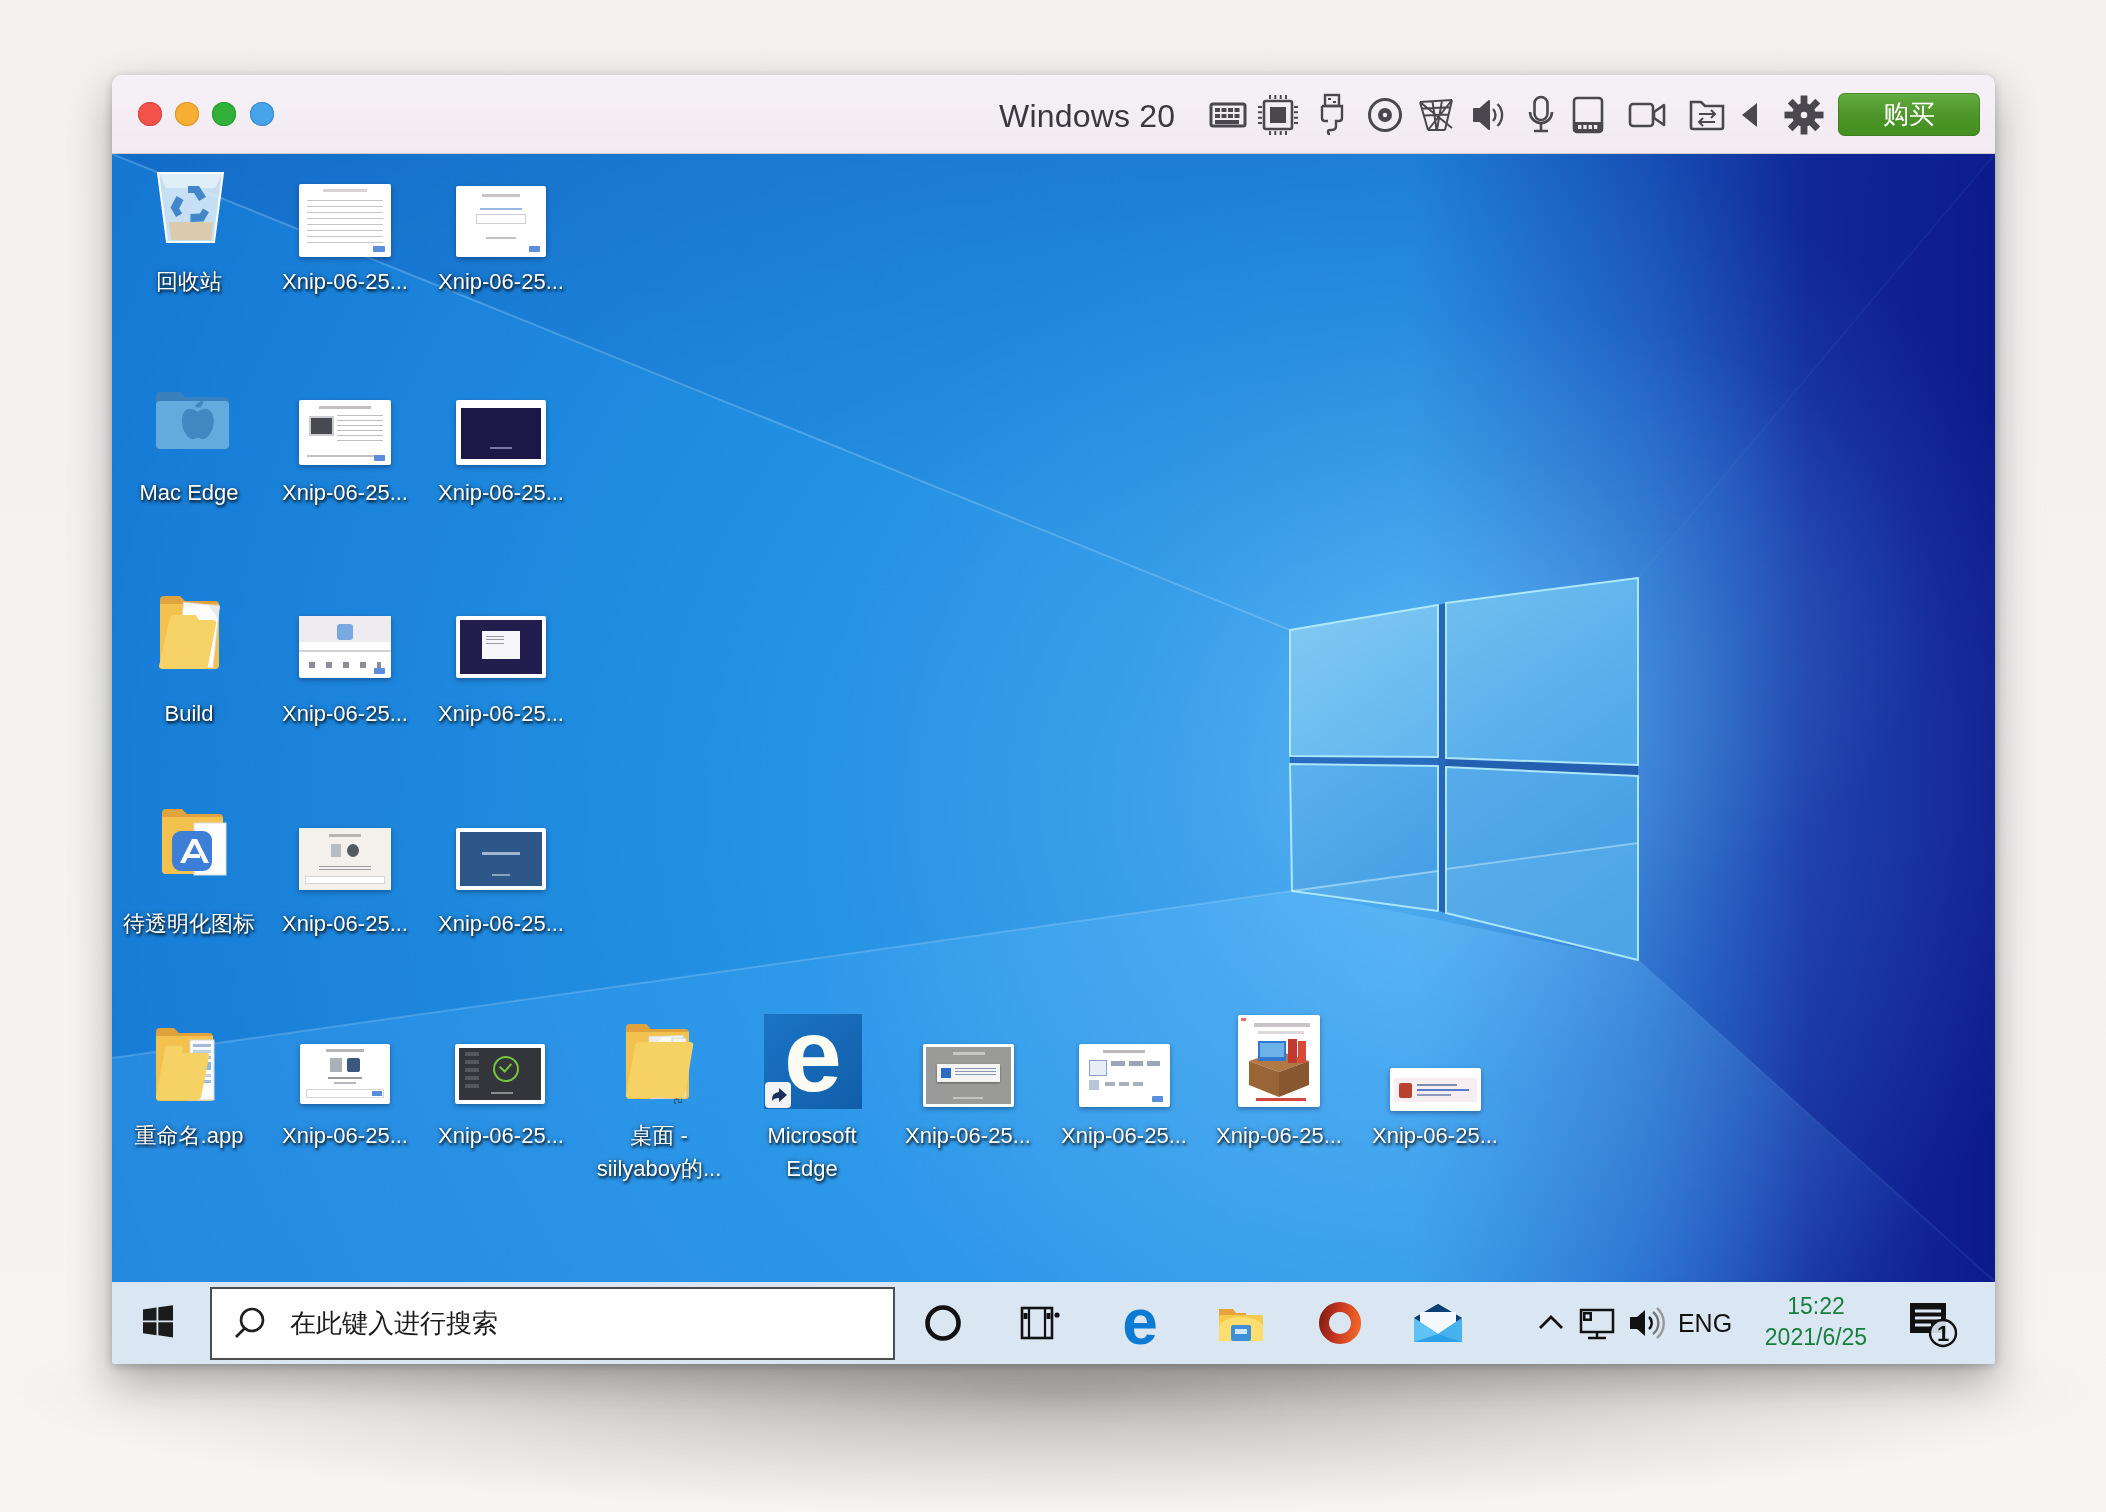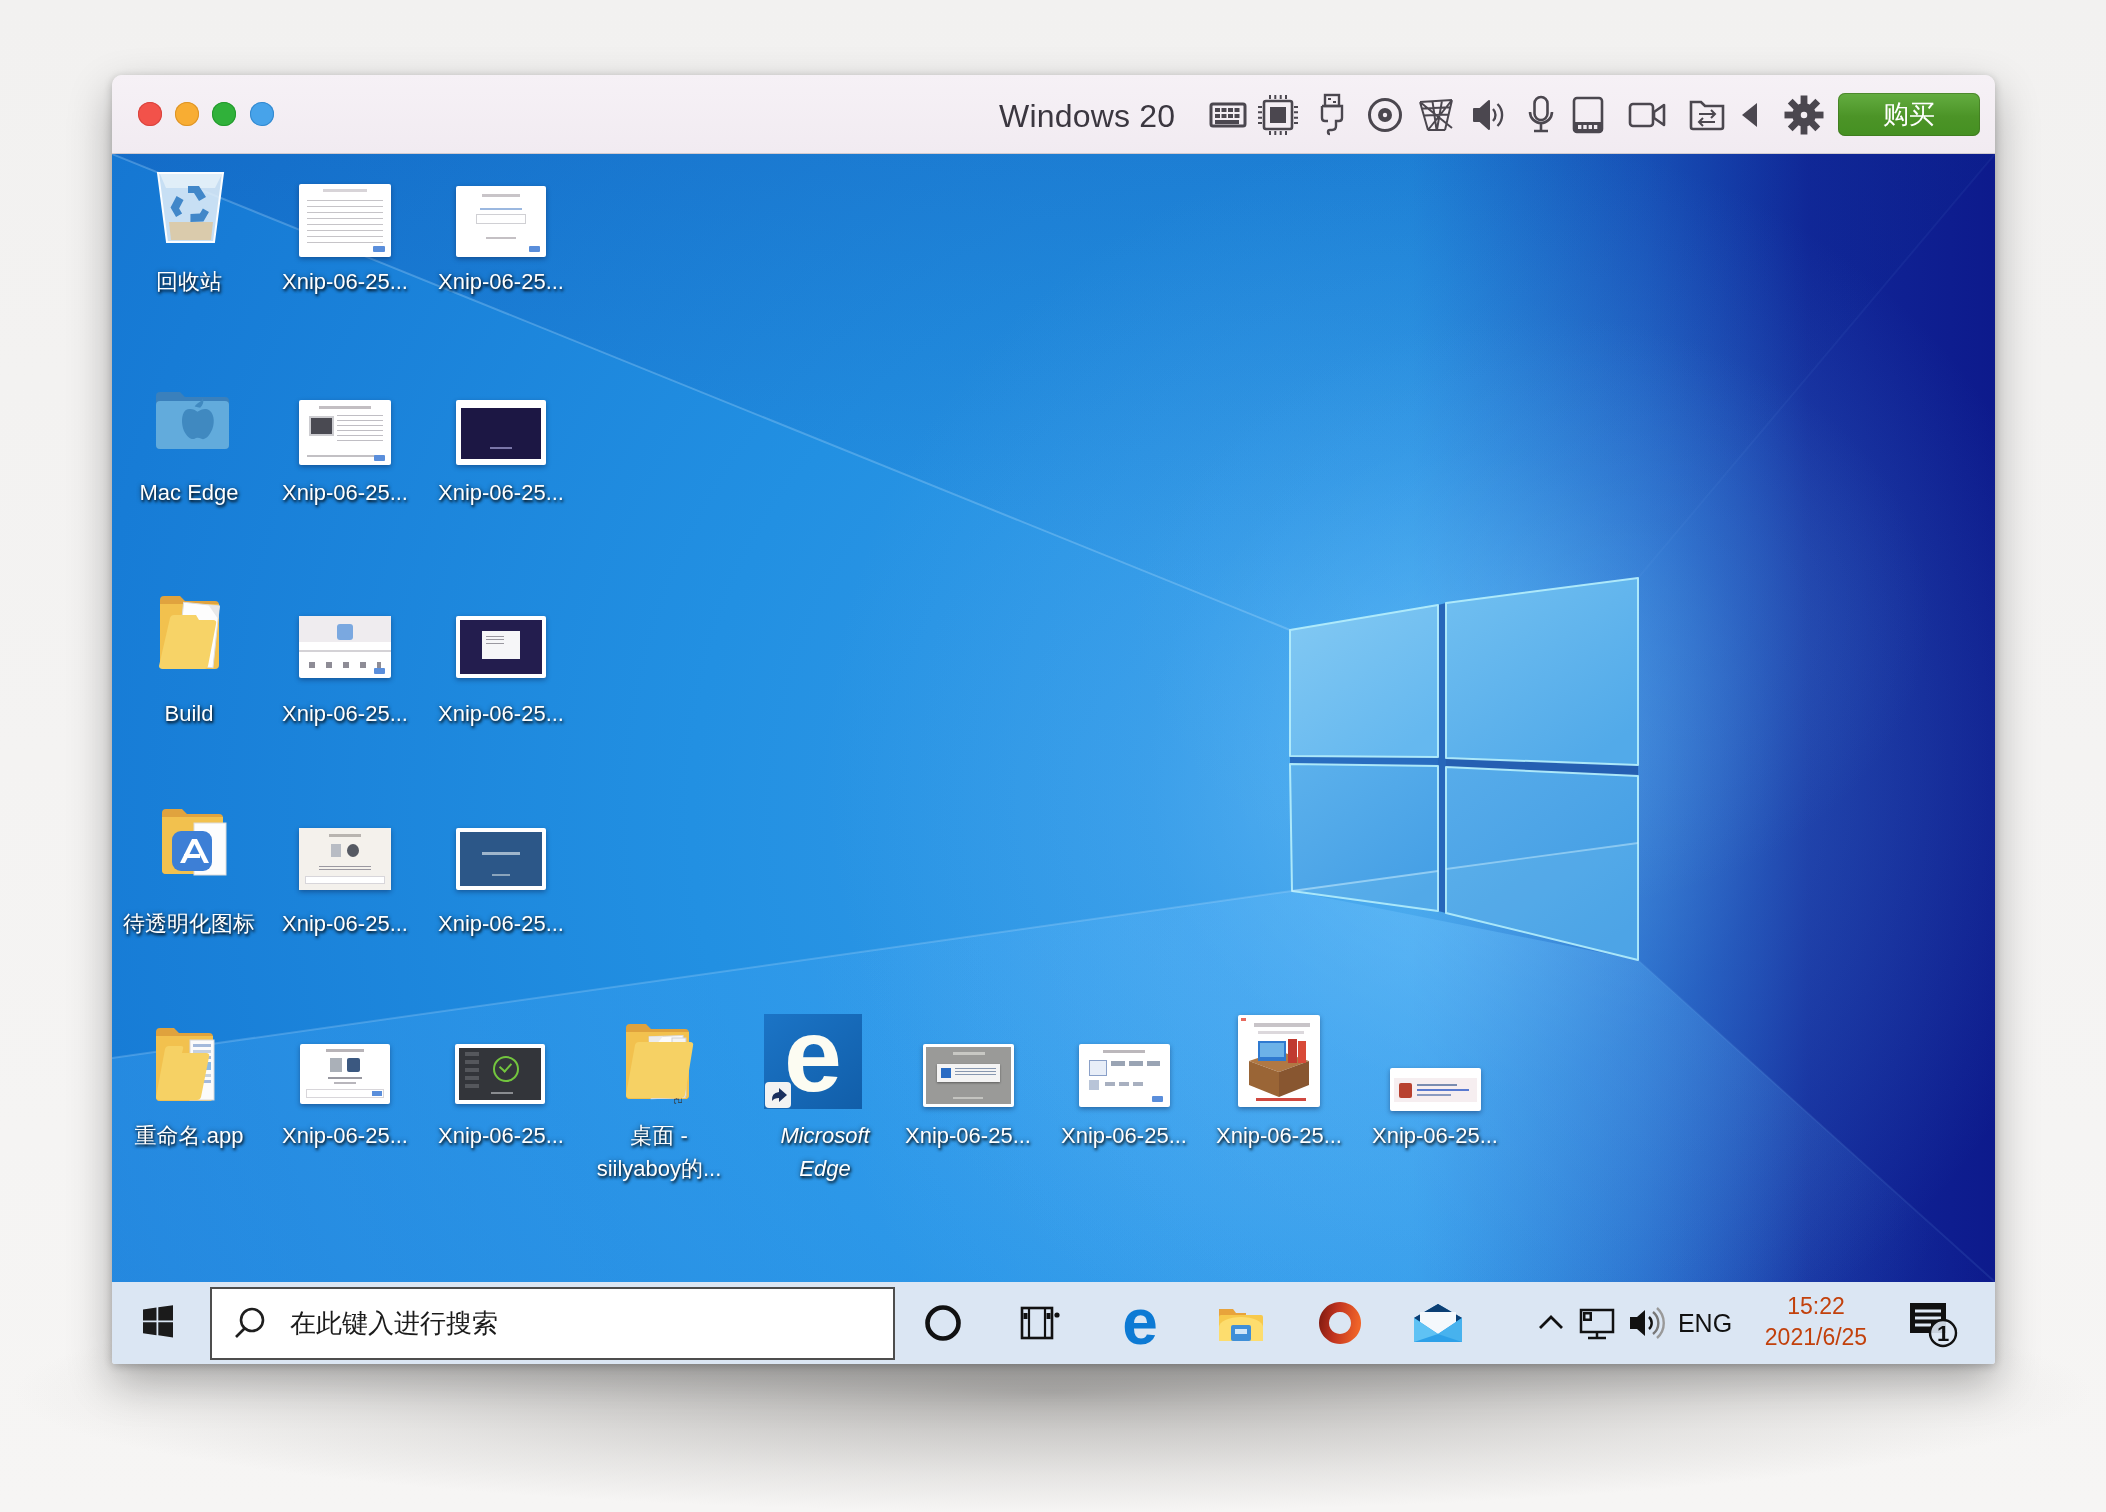--- a/index.html
+++ b/index.html
@@ -385,21 +385,21 @@
     <div class="icon-label" style="left:2px;top:543px;width:150px;">Build</div>
     <div class="icon-label" style="left:158px;top:543px;width:150px;">Xnip-06-25...</div>
     <div class="icon-label" style="left:314px;top:543px;width:150px;">Xnip-06-25...</div>
     <div class="icon-label" style="left:2px;top:753px;width:150px;">待透明化图标</div>
     <div class="icon-label" style="left:158px;top:753px;width:150px;">Xnip-06-25...</div>
     <div class="icon-label" style="left:314px;top:753px;width:150px;">Xnip-06-25...</div>
     <div class="icon-label" style="left:2px;top:965px;width:150px;">重命名.app</div>
     <div class="icon-label" style="left:158px;top:965px;width:150px;">Xnip-06-25...</div>
     <div class="icon-label" style="left:314px;top:965px;width:150px;">Xnip-06-25...</div>
     <div class="icon-label" style="left:472px;top:965px;width:150px;">桌面 -<br>siilyaboy的...</div>
-    <div class="icon-label" style="left:638px;top:965px;width:150px;font-style:italic;">Microsoft<br>Edge</div>
+    <div class="icon-label" style="left:625px;top:965px;width:150px;">Microsoft<br>Edge</div>
     <div class="icon-label" style="left:781px;top:965px;width:150px;">Xnip-06-25...</div>
     <div class="icon-label" style="left:937px;top:965px;width:150px;">Xnip-06-25...</div>
     <div class="icon-label" style="left:1092px;top:965px;width:150px;">Xnip-06-25...</div>
     <div class="icon-label" style="left:1248px;top:965px;width:150px;">Xnip-06-25...</div>
 
   </div>
   <div id="taskbar">
     <svg width="80" height="82" style="position:absolute;left:8px;top:0">
       <path fill="#1b1b1b" d="M23,27.5 L36.5,25.6 V38.5 H23 z M38.3,25.3 L53,23.2 V38.5 H38.3 z M23,40.3 H36.5 V53.2 L23,51.3 z M38.3,40.3 H53 V55.4 L38.3,53.3 z"></path>
     </svg>
@@ -454,21 +454,21 @@
       <rect x="10" y="10" width="9" height="9" fill="#111" stroke="none"></rect>
       <rect x="12.5" y="12.5" width="4" height="4" fill="#dee8f4" stroke="none"></rect>
     </svg>
     <svg width="48" height="44" style="position:absolute;left:1510px;top:20px">
       <path d="M8,15 h7 l8,-7 v26 l-8,-7 h-7 z" fill="#111"></path>
       <path d="M27,15 a8,8 0 0 1 0,12" fill="none" stroke="#111" stroke-width="2.4"></path>
       <path d="M31,10 a14,14 0 0 1 0,22" fill="none" stroke="#777" stroke-width="2.4"></path>
       <path d="M35,6 a20,20 0 0 1 0,30" fill="none" stroke="#999" stroke-width="2.4"></path>
     </svg>
     <div style="position:absolute;left:1562px;top:27px;width:62px;text-align:center;font-size:25px;color:#111;">ENG</div>
-    <div style="position:absolute;left:1650px;top:9px;width:108px;text-align:center;font-size:23px;line-height:31px;color:#c2410c;">15:22<br>2021/6/25</div>
+    <div style="position:absolute;left:1650px;top:9px;width:108px;text-align:center;font-size:23px;line-height:31px;color:#15803d;">15:22<br>2021/6/25</div>
     <svg width="56" height="52" style="position:absolute;left:1792px;top:15px">
       <path d="M6,6 h36 v30 h-36 z" fill="#111"></path>
       <path d="M11,14 h26 M11,21 h26 M11,28 h16" stroke="#dee8f4" stroke-width="3"></path>
       <circle cx="39" cy="36" r="13" fill="#dee8f4" fill-opacity="0.9" stroke="#111" stroke-width="2.4"></circle>
       <text x="39" y="44" text-anchor="middle" font-size="22" font-weight="bold" fill="#111" font-family="Liberation Sans">1</text>
     </svg>
   </div>
 </div>
 
 </body></html>

